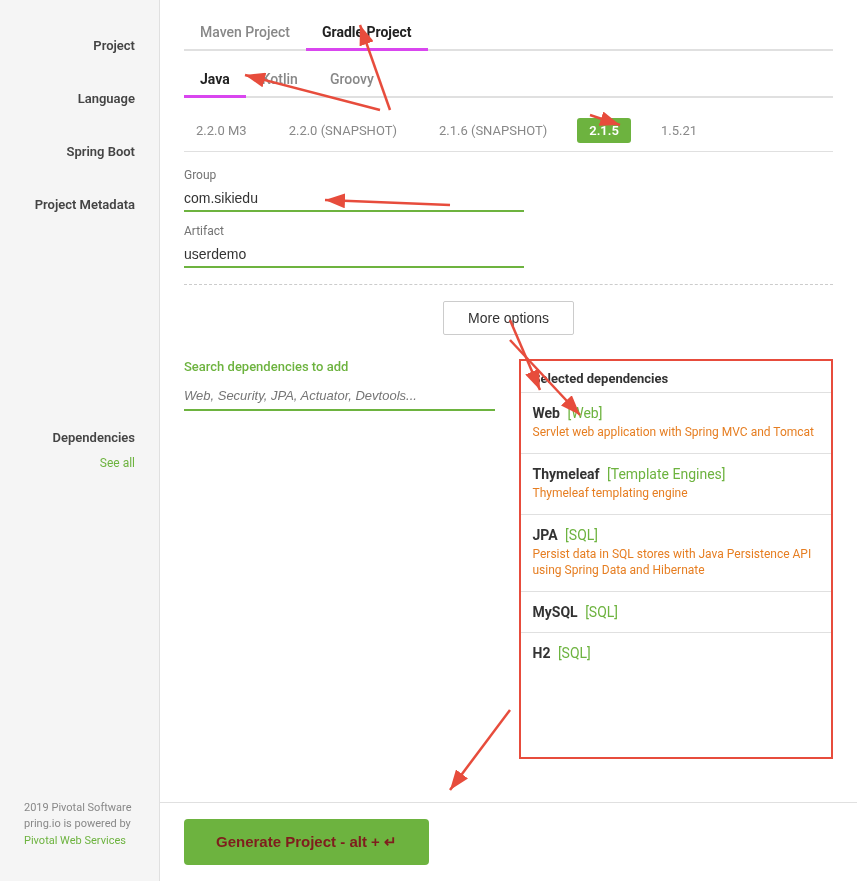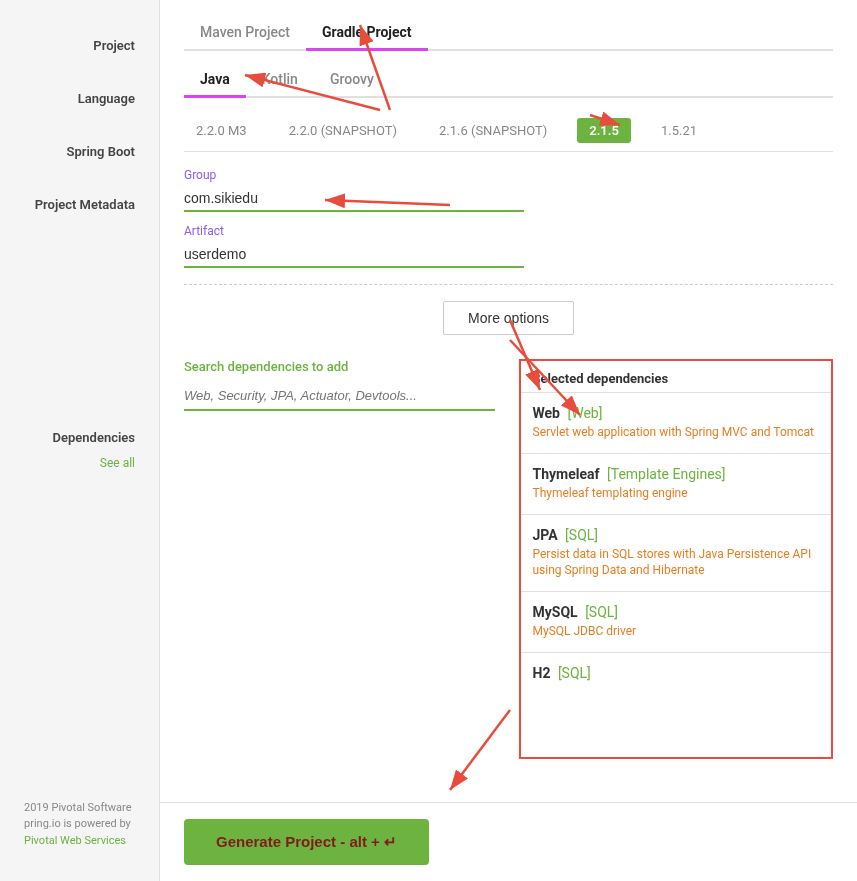--- a/index.html
+++ b/index.html
@@ -103,21 +103,21 @@
     }
     
     .metadata-section {
       margin: 16px 0;
     }
     .field-group {
       margin-bottom: 12px;
     }
     .field-label {
       font-size: 12px;
-      color: #8b5cf6;
+      color: #737373;
       margin-bottom: 4px;
     }
     .field-input {
       width: 100%;
       max-width: 340px;
       border: none;
       border-bottom: 2px solid #6db33f;
       outline: none;
       font-size: 14px;
       color: #333;
@@ -325,21 +325,20 @@
           <span class="dep-name">JPA</span>
           <span class="dep-category">[SQL]</span>
         </div>
         <div class="dep-desc">Persist data in SQL stores with Java Persistence API using Spring Data and Hibernate</div>
       </div>
       <div class="dep-item">
         <div>
           <span class="dep-name">MySQL</span>
           <span class="dep-category">[SQL]</span>
         </div>
-        <div class="dep-desc">MySQL JDBC driver</div>
       </div>
       <div class="dep-item">
         <div>
           <span class="dep-name">H2</span>
           <span class="dep-category">[SQL]</span>
         </div>
       </div>
     </div>
   </div>
 

